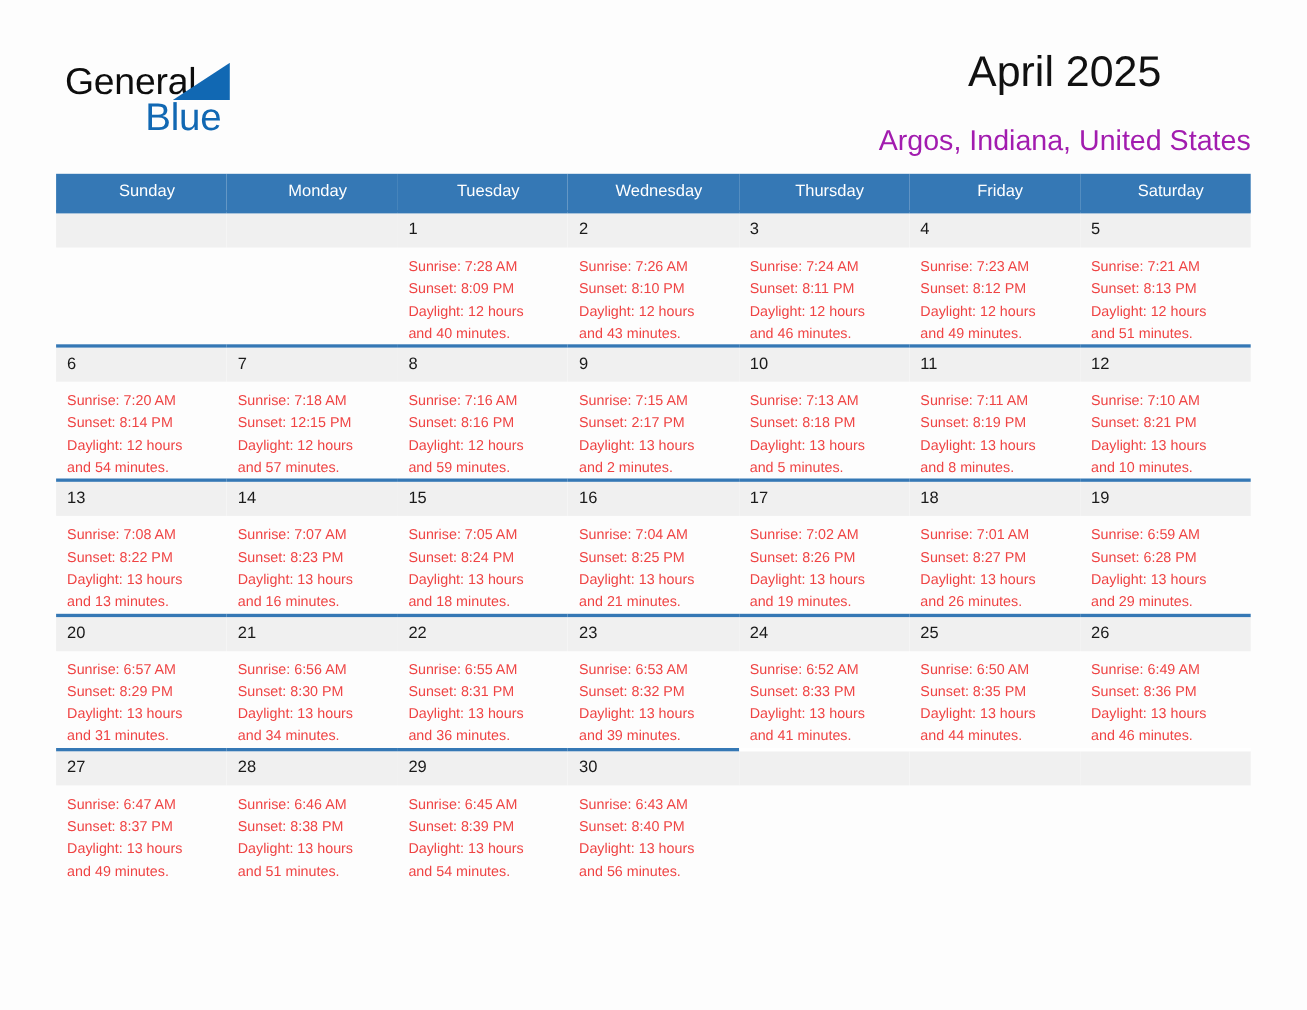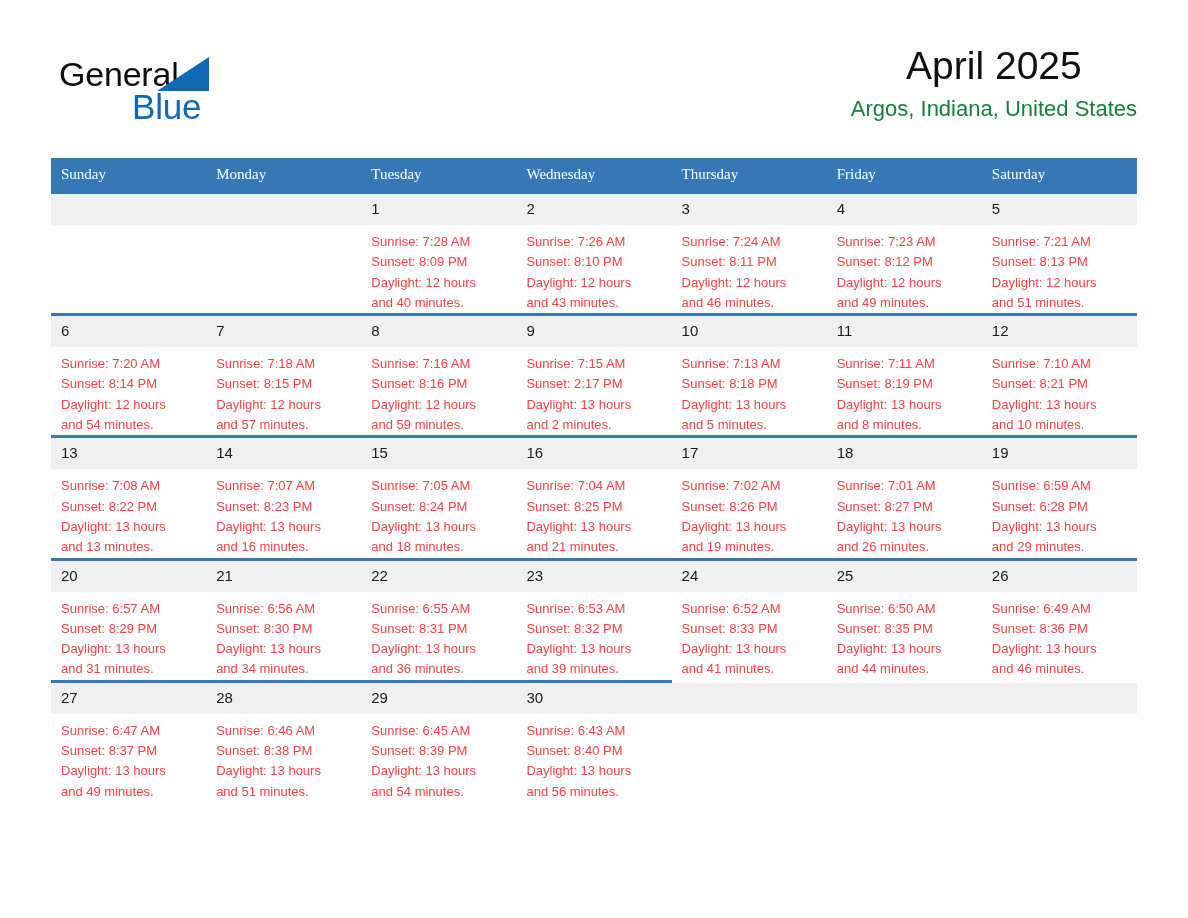--- a/index.html
+++ b/index.html
@@ -71,49 +71,48 @@
   }
   .cal-title {
     font-size: 39px;
     font-weight: 400;
     color: #111;
     line-height: 48px;
     letter-spacing: 0px;
     white-space: nowrap;
   }
   .cal-subtitle {
-    margin-top: 6px;
-    font-size: 22px;
+    margin-top: 24px;
+    font-size: 26px;
     font-weight: 400;
-    color: #15803d;
+    color: #a21caf;
     line-height: 26px;
     white-space: nowrap;
   }
 
   
   .calendar {
     position: absolute;
     left: 51px;
     top: 158px;
     width: 1086px;
     border-collapse: collapse;
     table-layout: fixed;
   }
 
   .calendar th {
     background: #3578b5;
     color: #ffffff;
     font-size: 15px;
     font-weight: 400;
-    text-align: left;
+    text-align: center;
     padding: 7px 0 8px 10px;
     line-height: 18px;
     height: 33px;
     vertical-align: middle;
-    font-family: Liberation Serif, serif;
   }
 
   .calendar td {
     width: 155.14px;
     vertical-align: top;
     padding: 0;
     border-top: 3px solid #3578b5;
     background: #fdfdfd;
   }
 
@@ -271,21 +270,21 @@
                 <div>Daylight: 12 hours</div>
                 <div>and 54 minutes.</div>
               </div>
             </div>
           </td>
           <td>
             <div class="cell-inner">
               <div class="daynum">7</div>
               <div class="info">
                 <div>Sunrise: 7:18 AM</div>
-                <div>Sunset: 8:15 PM</div>
+                <div>Sunset: 12:15 PM</div>
                 <div>Daylight: 12 hours</div>
                 <div>and 57 minutes.</div>
               </div>
             </div>
           </td>
           <td>
             <div class="cell-inner">
               <div class="daynum">8</div>
               <div class="info">
                 <div>Sunrise: 7:16 AM</div>

